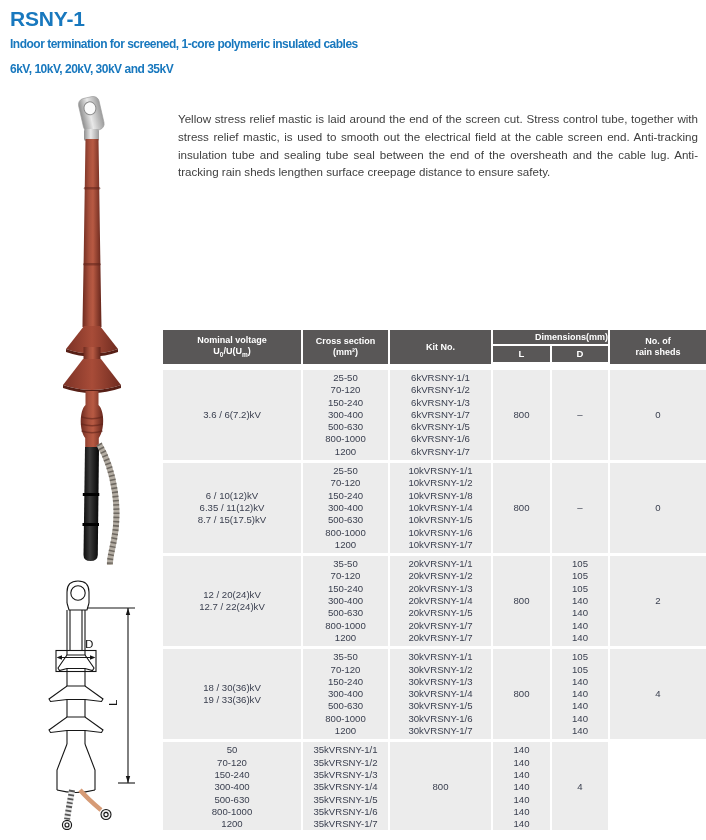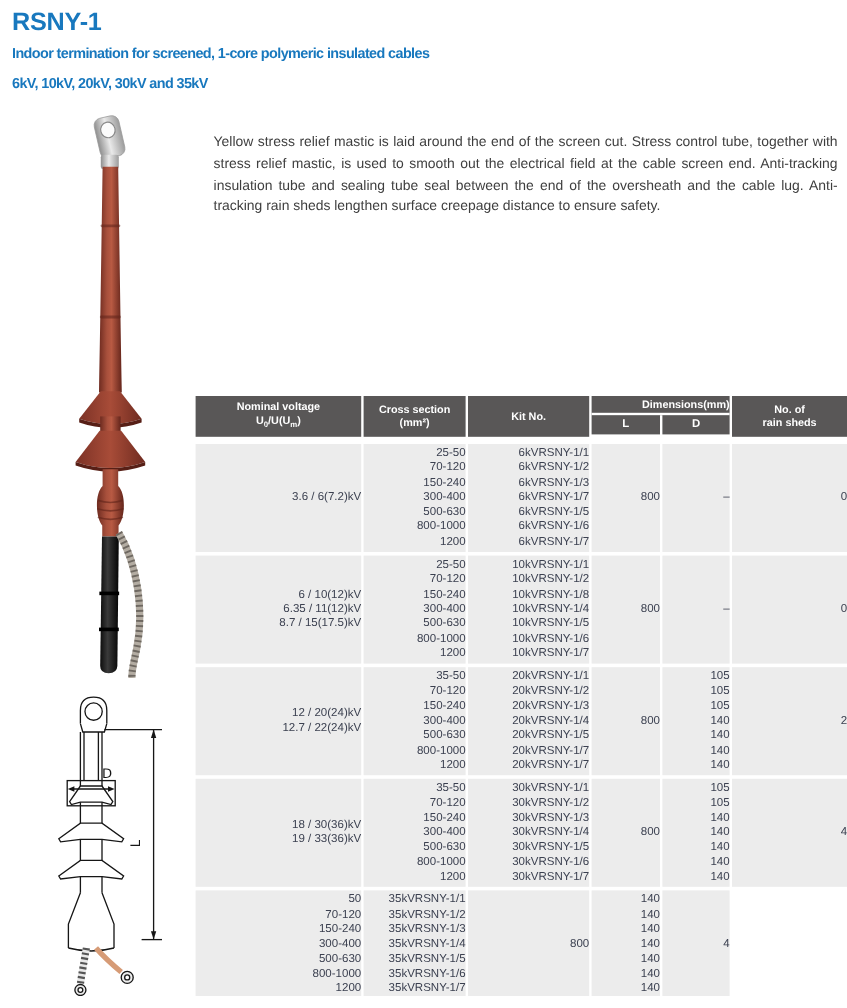--- a/index.html
+++ b/index.html
@@ -38,21 +38,21 @@
   .hcell.dims { display:block; grid-column:4 / 6; background:transparent; }
   .dims-top { background:var(--table_header_bg,#595757); height:16px; line-height:14px;
               border-bottom:2px solid #fff; text-align:right; }
   .dims-bottom { display:grid; grid-template-columns:57px 56px; column-gap:2px; }
   .dims-bottom > div { background:var(--table_header_bg,#595757); height:16px; line-height:16px;
                        text-align:center; font-size:9.5px; }
   .tsection { margin-bottom:3px; }
   .cell {
     background:var(--table_row_bg,#ececec); color:var(--table_text,#3b4050);
     font-size:9.6px; text-align:center; padding:2px 0;
-    display:flex; flex-direction:column; justify-content:center;align-items:flex-end;
+    display:flex; flex-direction:column; justify-content:center;
   }
   .ln { line-height:12.3px; }
   .bottom-bar { height:5px; background:var(--bottom_bar,#8a8a8a); }
 </style>
 </head>
 <body>
 
 <div class="page">
 
   <div class="titles">

